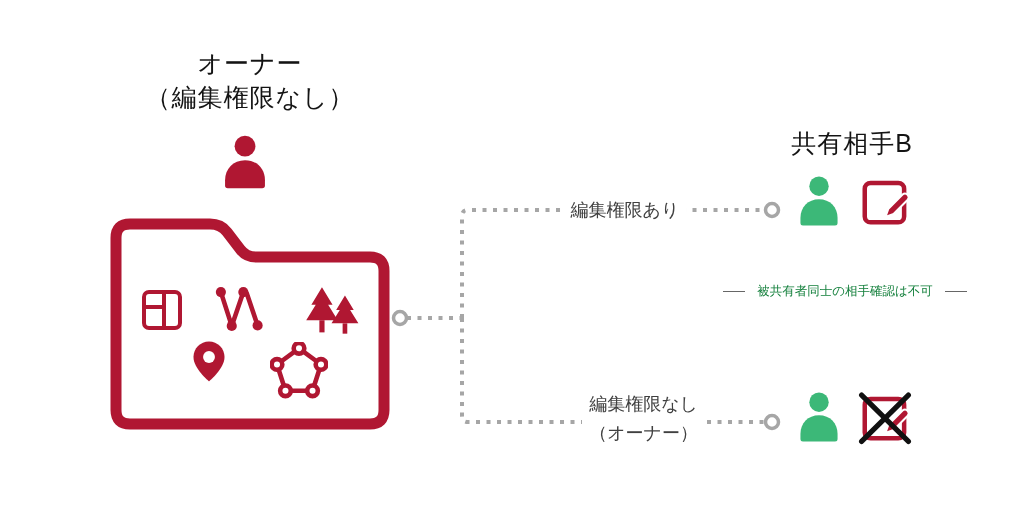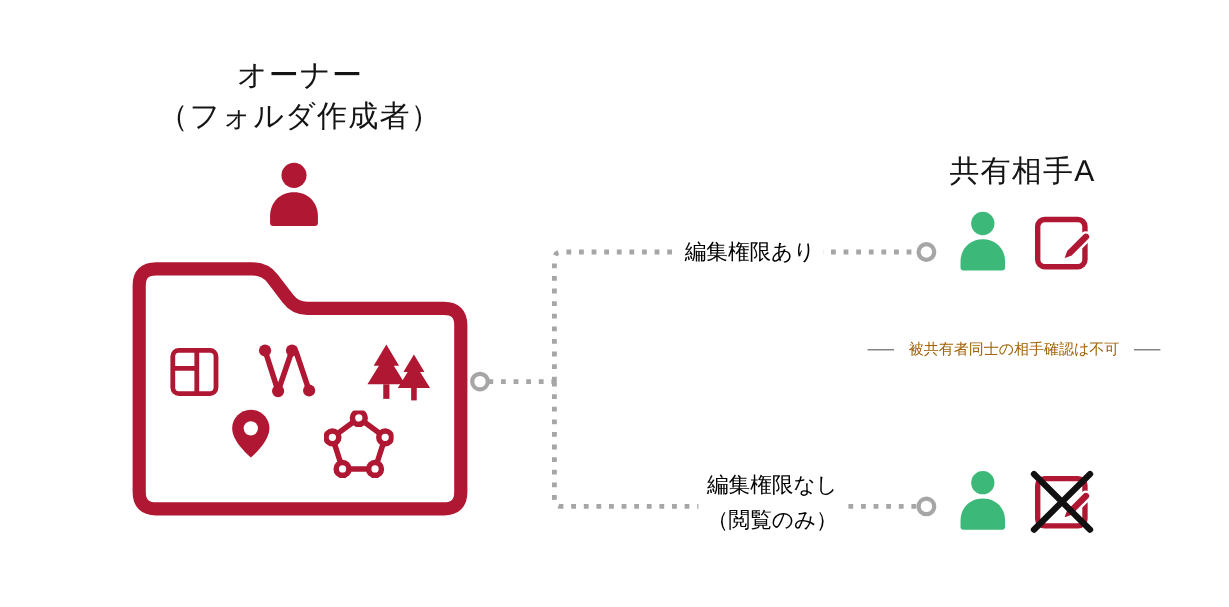--- a/index.html
+++ b/index.html
@@ -12,40 +12,40 @@
     position:relative;width:1024px;height:506px;background:#ffffff;
     font-family:"Liberation Sans","DejaVu Sans",sans-serif;overflow:hidden;
   }
   .abs{position:absolute;}
   .overlay{position:absolute;left:0;top:0;width:1024px;height:506px;pointer-events:none;}
   .dots{fill:none;stroke:var(--gray);stroke-width:4;stroke-dasharray:4 6.5;}
   .node{fill:#fff;stroke:var(--gray);stroke-width:3.5;}
   .crimson{color:var(--crimson);}
   .green{color:var(--green);}
   .title{font-size:25px;font-weight:500;color:#141414;text-align:center;letter-spacing:1px;line-height:34px;}
-  .branch-label{display:flex;flex-direction:column;align-items:center;justify-content:center;font-size:18px;color:#000000;}
+  .branch-label{display:flex;flex-direction:column;align-items:center;justify-content:center;font-size:18px;color:#404040;}
   .branch-label span{background:#fff;padding:0 7px;line-height:29px;white-space:nowrap;}
-  .note{display:flex;align-items:center;justify-content:center;gap:12px;font-size:12.5px;color:#a16207;white-space:nowrap;}
+  .note{display:flex;align-items:center;justify-content:center;gap:12px;font-size:12.5px;color:#15803d;white-space:nowrap;}
   .note .dash{width:22px;height:1px;background:#666;flex:0 0 auto;}
 </style>
 </head>
 <body>
 
 <div class="canvas">
 
   <svg class="overlay" viewBox="0 0 1024 506" aria-hidden="true">
     <path class="dots" d="M407 318 H462 M462 318 V216 Q462 210 468 210 H764 M462 318 V416 Q462 422 468 422 H764"></path>
     <circle class="node" cx="400" cy="318" r="6.5"></circle>
     <circle class="node" cx="772" cy="210" r="6.5"></circle>
     <circle class="node" cx="772" cy="422" r="6.5"></circle>
   </svg>
 
   <div class="abs title" style="left:130px;top:46px;width:240px;">
     <div>オーナー</div>
-    <div>（フォルダ作成者）</div>
+    <div>（編集権限なし）</div>
   </div>
 
   <svg class="abs crimson" style="left:216px;top:132px;" width="58" height="60" viewBox="0 0 64 64">
     <circle cx="32" cy="14.5" r="11.5" fill="currentColor"></circle>
     <path d="M32 30 C19 30 10 39.5 10 52 L10 58 Q10 61 13 61 H51 Q54 61 54 58 L54 52 C54 39.5 45 30 32 30 Z" fill="currentColor"></path>
   </svg>
 
   <svg class="abs crimson" style="left:100px;top:200px;" width="300" height="236" viewBox="0 0 300 236">
     <path d="M16 38 Q16 24 30 24 H110 Q121 24 127 32 L140 49 Q146 57 156 57 H270 Q284 57 284 71 V210 Q284 224 270 224 H30 Q16 224 16 210 Z" fill="none" stroke="currentColor" stroke-width="11" stroke-linejoin="round"></path>
   </svg>
@@ -83,24 +83,24 @@
     <circle cx="6.4" cy="20.2" r="2.2" fill="#fff" stroke="currentColor" stroke-width="1.9"></circle>
     <circle cx="2.9" cy="9.3" r="2.2" fill="#fff" stroke="currentColor" stroke-width="1.9"></circle>
   </svg>
 
   <div class="abs branch-label" style="left:545px;top:196px;width:160px;height:28px;">
     <span>編集権限あり</span>
   </div>
 
   <div class="abs branch-label" style="left:545px;top:390px;width:160px;align-items:flex-end;">
     <span>編集権限なし</span>
-    <span>（閲覧のみ）</span>
+    <span>（オーナー）</span>
   </div>
 
-  <div class="abs title" style="left:772px;top:126px;width:160px;">共有相手A</div>
+  <div class="abs title" style="left:772px;top:126px;width:160px;">共有相手B</div>
 
   <svg class="abs green" style="left:792px;top:172px;" width="54" height="58" viewBox="0 0 64 64">
     <circle cx="32" cy="14.5" r="11.5" fill="currentColor"></circle>
     <path d="M32 30 C19 30 10 39.5 10 52 L10 58 Q10 61 13 61 H51 Q54 61 54 58 L54 52 C54 39.5 45 30 32 30 Z" fill="currentColor"></path>
   </svg>
 
   <svg class="abs crimson" style="left:858px;top:175px;" width="54" height="54" viewBox="0 0 24 24">
     <rect x="3" y="3.5" width="17.5" height="17.5" rx="2.6" fill="none" stroke="currentColor" stroke-width="2"></rect>
     <path d="M12.2 18.6 L13.5 15 L19.8 8.7 A1.63 1.63 0 0 1 22.1 11 L15.8 17.3 Z" fill="currentColor" stroke="#fff" stroke-width="0.9" stroke-linejoin="round"></path>
   </svg>

